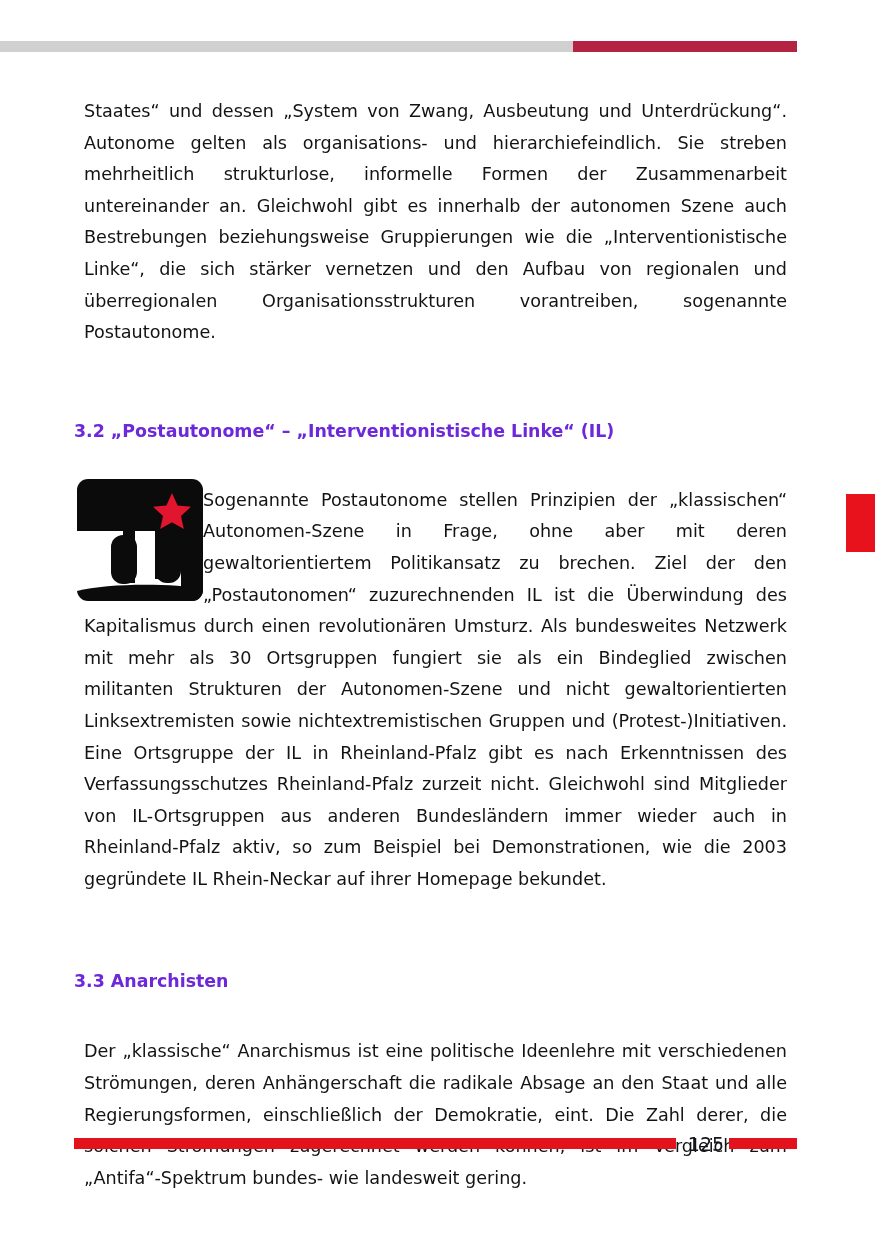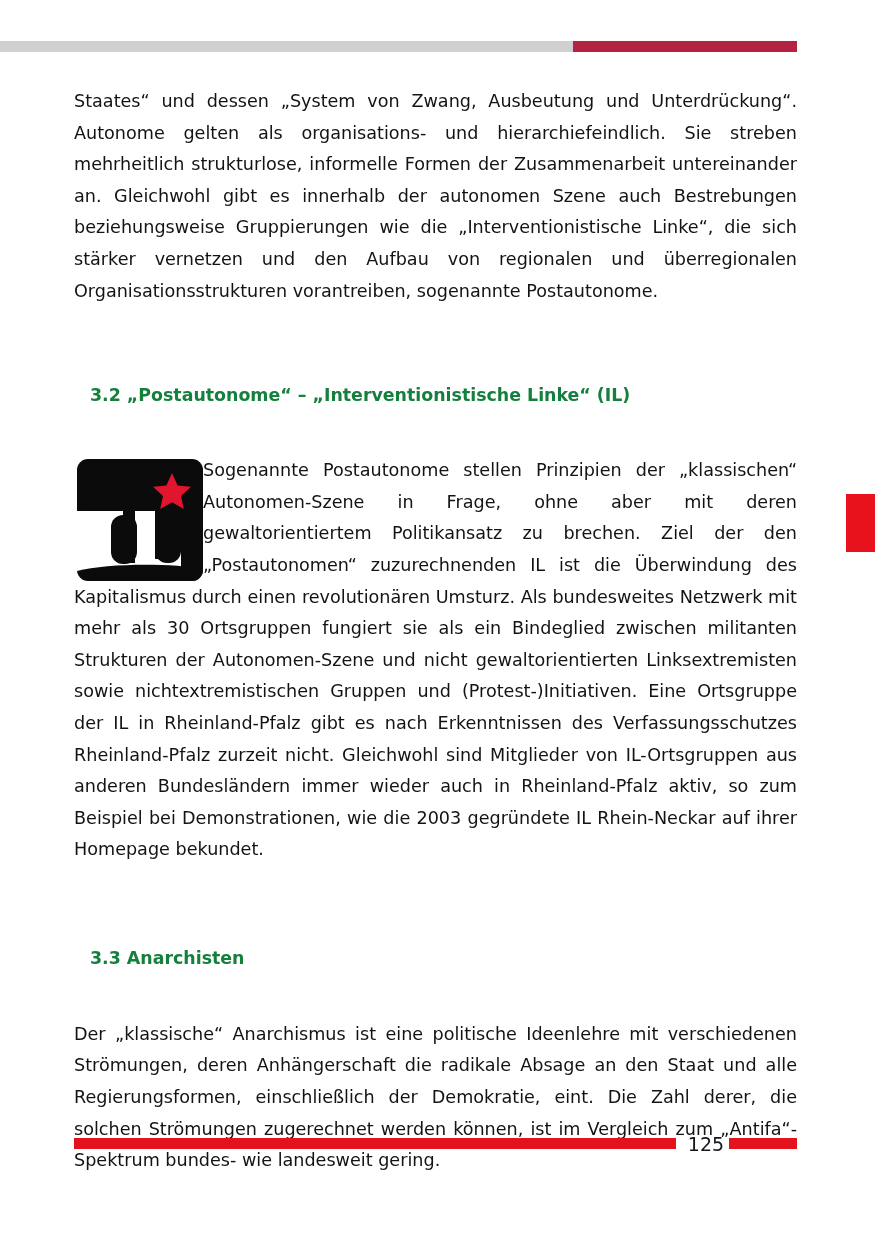--- a/index.html
+++ b/index.html
@@ -60,36 +60,36 @@
 
   
   .content {
     position: absolute;
     left: 74px;
     top: 86px;
     width: 723px;
   }
 
   p.body-text {
-    margin: 0;
+    margin: 10px;
     font-size: 17.6px;
     line-height: 31.6px;
     text-align: justify;
     text-justify: inter-word;
     hyphens: none;
     color: #131313;
     font-weight: 400;
   }
 
   h2.section-heading {
-    margin: 16px;
+    margin: 0;
     font-size: 17.4px;
     line-height: 28px;
     font-weight: bold;
-    color: #15803d;
+    color: #6d28d9;
     text-align: left;
   }
 
   .sp-after-para-1 { height: 58px; }
   .sp-after-h32    { height: 30px; }
   .sp-after-il     { height: 62px; }
   .sp-after-h33    { height: 31px; }
   .sp-after-anar1  { height: 30px; }
 
   

